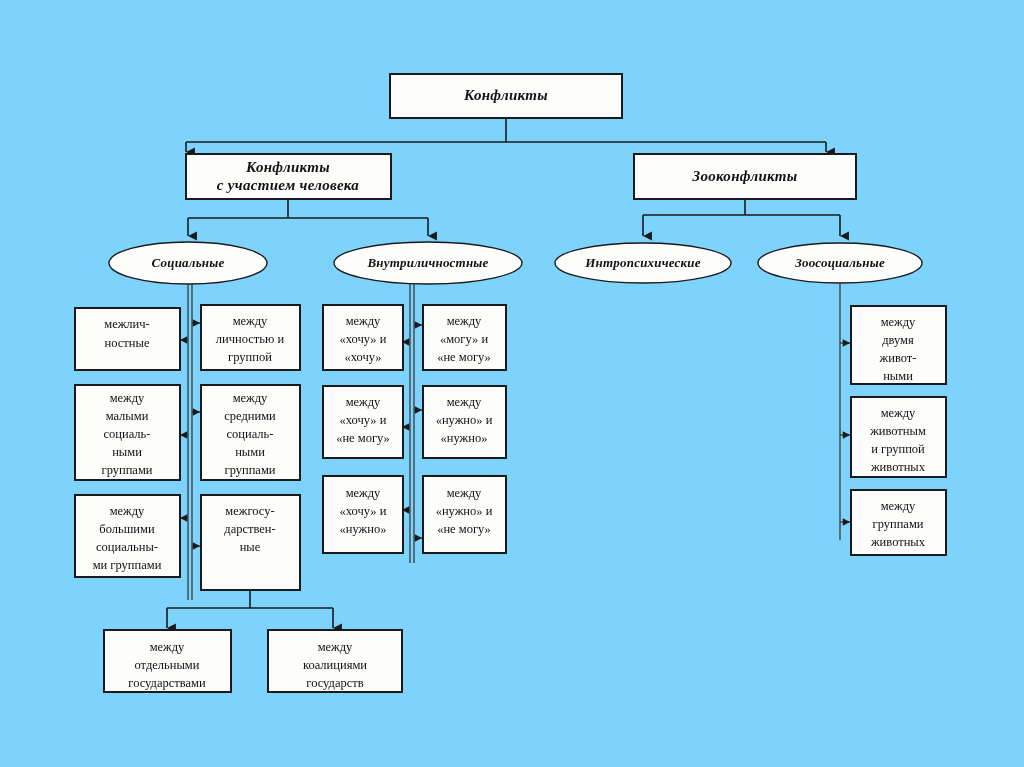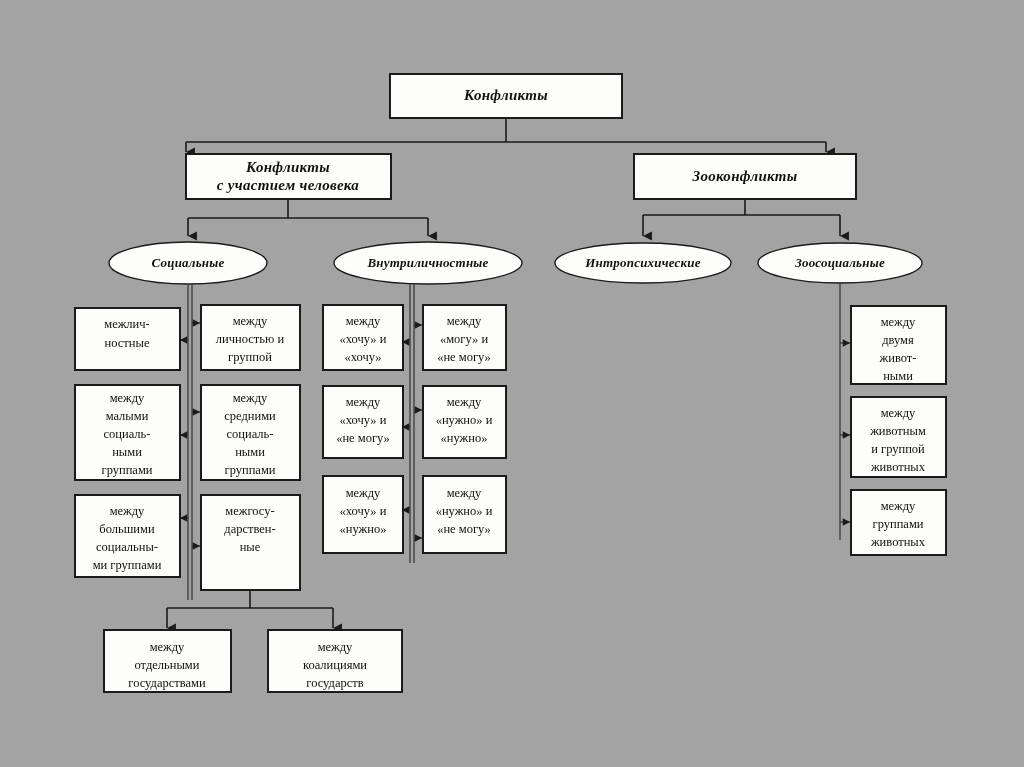--- a/index.html
+++ b/index.html
@@ -11,21 +11,21 @@
   body {
     width: 1024px;
     height: 767px;
     overflow: hidden;
     font-family: "Liberation Serif", "DejaVu Serif", serif;
   }
   #diagram-root {
     position: relative;
     width: 1024px;
     height: 767px;
-    background: #a3a3a3;
+    background: #7dd3fc;
   }
   svg#diagram-canvas {
     position: absolute;
     top: 0;
     left: 0;
     width: 1024px;
     height: 767px;
     display: block;
   }
   .node-box {

